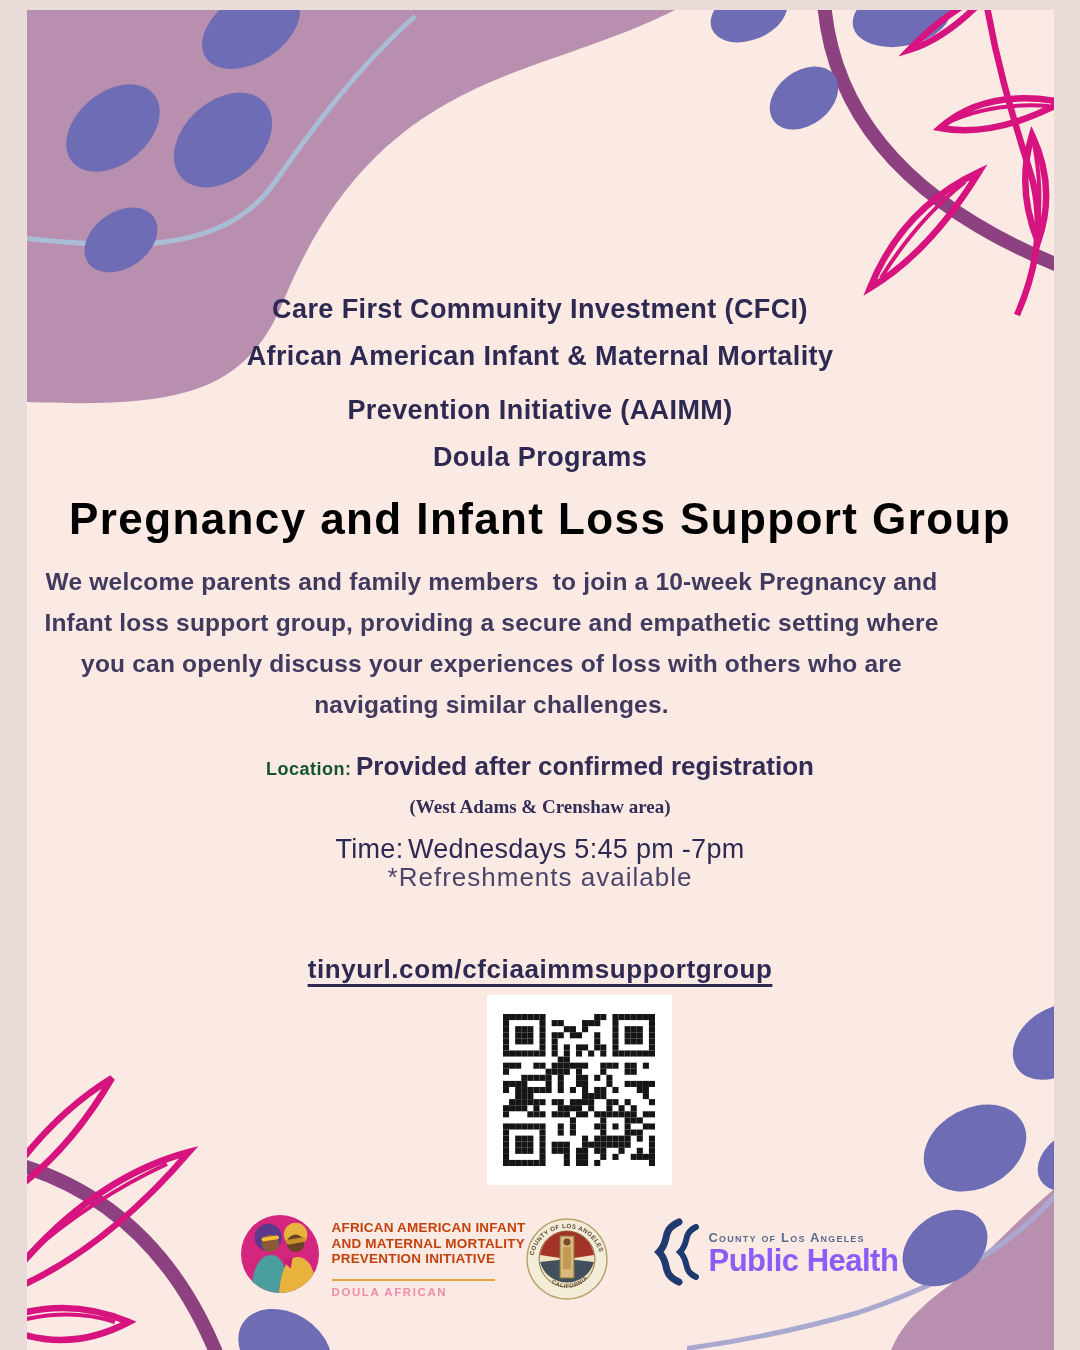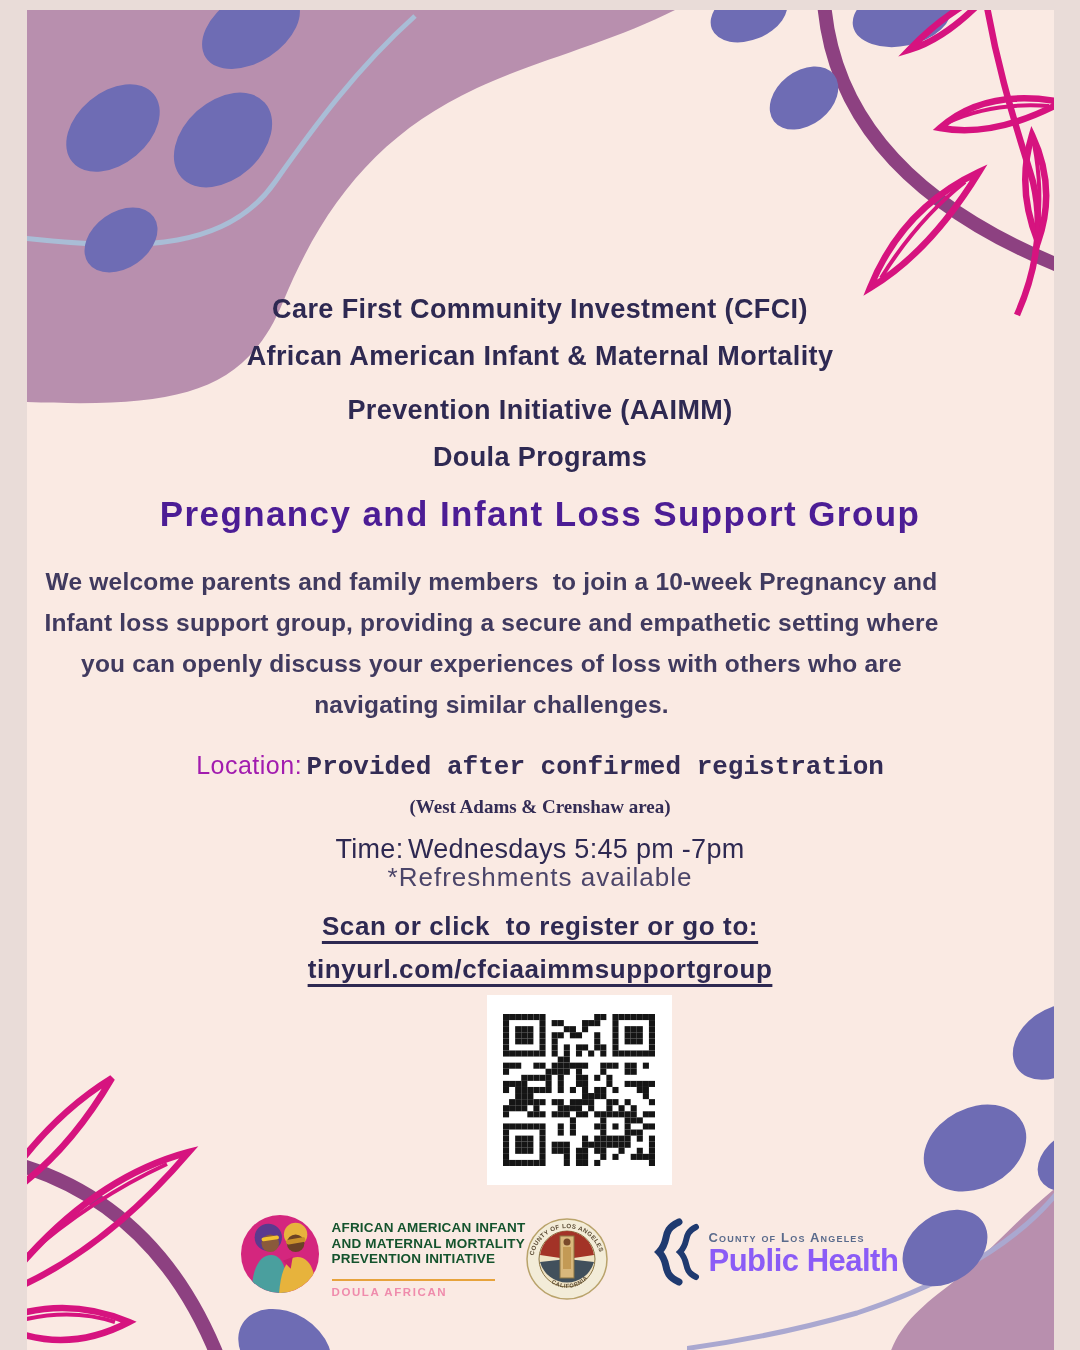--- a/index.html
+++ b/index.html
@@ -11,46 +11,46 @@
   svg{display:block;}
   .abs{position:absolute;}
   .centered{left:0; right:0; text-align:center;}
 
   
   .hdr-line{
     font-weight:700; font-size:27px; line-height:47px; letter-spacing:.4px; color:#2e2952;
   }
   .hdr-gap{height:7px;}
   .title{
-    font-weight:700; font-size:35px; letter-spacing:1.4px; color:#4c1d95;text-align:center;
+    font-weight:700; font-size:44px; letter-spacing:1.4px; color:#000000;text-align:center;
   }
   .body-par{
     margin:0 auto; width:930px; font-size:24.5px; line-height:41px;
     letter-spacing:.2px; color:#403a5f; font-weight:700;
   }
-  .loc-label{font-weight:400; font-size:25px; letter-spacing:.5px; color:#a21caf;}
-  .loc-value{font-family:Liberation Mono, monospace; font-weight:700; font-size:26px; color:#332c55;}
+  .loc-label{font-weight:700; font-size:18px; letter-spacing:.5px; color:#14532d;}
+  .loc-value{font-family:Liberation Sans, sans-serif; font-weight:700; font-size:26px; color:#332c55;}
   .loc-note{font-family:"Liberation Serif", serif; font-weight:700; font-size:19px; color:#332c55;}
   .time-line{font-weight:400; font-size:27px; letter-spacing:.3px; color:#2e2952;}
   .refresh{font-size:26px; letter-spacing:1px; color:#4b4569; font-weight:400;}
   .reg-link{
     font-weight:700; font-size:26px; letter-spacing:.6px; color:#2e2952;
     text-decoration:underline; text-decoration-thickness:2.5px; text-underline-offset:6px;
     white-space:pre-wrap; cursor:pointer;
   }
   
   .qr-box{
     left:460px; top:985px; width:185px; height:190px; background:#ffffff;
     display:flex; align-items:center; justify-content:center; cursor:pointer;
   }
   
   .aaimm{left:213px; top:1204px; display:flex; align-items:flex-start;}
   .aaimm-text{margin-left:12px; padding-top:6px;}
   .aaimm-line{
-    font-weight:700; font-size:13.5px; line-height:15.5px; letter-spacing:.2px; color:#14532d;
+    font-weight:700; font-size:13.5px; line-height:15.5px; letter-spacing:.2px; color:#c2410c;
   }
   .aaimm-rule{display:inline-block; border-bottom:2px solid #e7a33c; padding-bottom:12px;}
   .doula{
     margin-top:5px; font-weight:700; font-size:11.5px; letter-spacing:1.6px; color:#ef8bac;
   }
   .seal-wrap{left:499px; top:1208px;}
   .ph{left:622px; top:1208px; display:flex; align-items:center;}
   .ph-text{margin-left:8px;}
   .ph-county{
     font-variant:small-caps; font-weight:700; font-size:13px; letter-spacing:1.2px; color:#5a6b8c;
@@ -137,23 +137,20 @@
     <span class="loc-value">Provided after confirmed registration</span>
   </div>
   <div class="abs centered loc-note" style="top:786px">(West Adams &amp; Crenshaw area)</div>
 
   <div class="abs centered" style="top:824px">
     <span class="time-line">Time:</span>
     <span class="time-line">Wednesdays 5:45 pm -7pm</span>
   </div>
   <div class="abs centered refresh" style="top:852px">*Refreshments available</div>
 
-  <div class="abs centered" style="top:901px">
-    <span class="reg-link">Scan or click  to register or go to:</span>
-  </div>
   <div class="abs centered" style="top:944px">
     <span class="reg-link">tinyurl.com/cfciaaimmsupportgroup</span>
   </div>
 
   <div class="abs qr-box" title="QR code to register for the support group">
     <svg id="qr-svg" width="152" height="152" viewBox="0 0 25 25">
         <rect x="0" y="0" width="25" height="25" fill="#ffffff"></rect>
         <rect x="0" y="0" width="1" height="1" fill="#151515"></rect>
         <rect x="1" y="0" width="1" height="1" fill="#151515"></rect>
         <rect x="2" y="0" width="1" height="1" fill="#151515"></rect>

